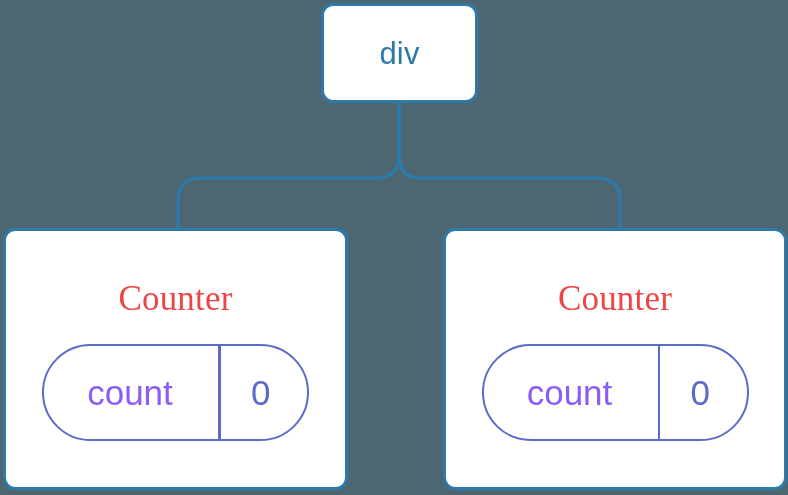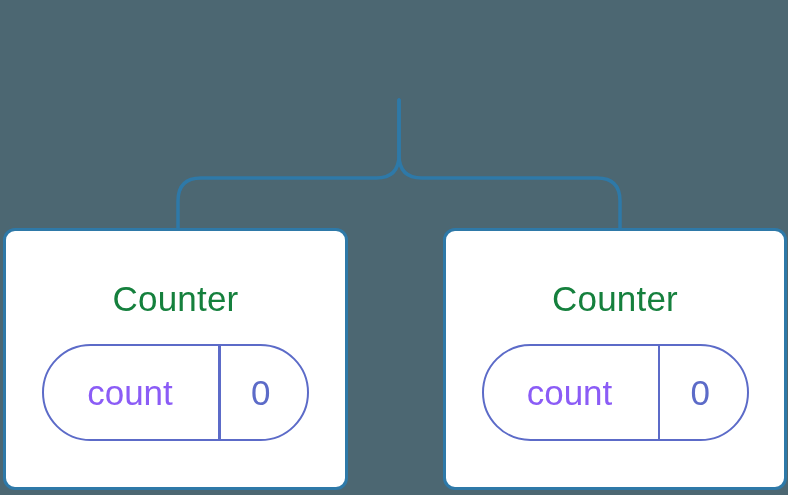--- a/index.html
+++ b/index.html
@@ -63,25 +63,26 @@
     width: 345px;
     height: 262px;
   }
   #node-counter-right {
     left: 443px;
     top: 228px;
     width: 344px;
     height: 262px;
   }
   .node-title {
-    color: #15803d;
+    color: #ef4444;
     font-size: 35px;
     line-height: 1;
     margin-top: 50px;
     letter-spacing: 0.2px;
+    font-family: Liberation Serif, serif;
   }
 
   
   .state-pill {
     position: relative;
     margin-top: 28px;
     height: 97px;
     width: 267px;
     border: 2.5px solid #5c6bc8;
     border-radius: 60px;
@@ -127,20 +128,23 @@
              L201,178
              Q178,178 178,201
              L178,232" fill="none" stroke="#2e79a8" stroke-width="3.5" stroke-linecap="round" stroke-linejoin="round"></path>
     <path d="M399,100 L399,155
              Q399,178 422,178
              L597,178
              Q620,178 620,201
              L620,232" fill="none" stroke="#2e79a8" stroke-width="3.5" stroke-linecap="round" stroke-linejoin="round"></path>
   </svg>
 
+  <div class="node-box" id="node-div">
+    <span class="node-title-root">div</span>
+  </div>
 
   <div class="node-box" id="node-counter-left">
     <span class="node-title">Counter</span>
     <div class="state-pill">
       <span class="state-key">count</span>
       <span class="state-divider"></span>
       <span class="state-value">0</span>
     </div>
   </div>
 

